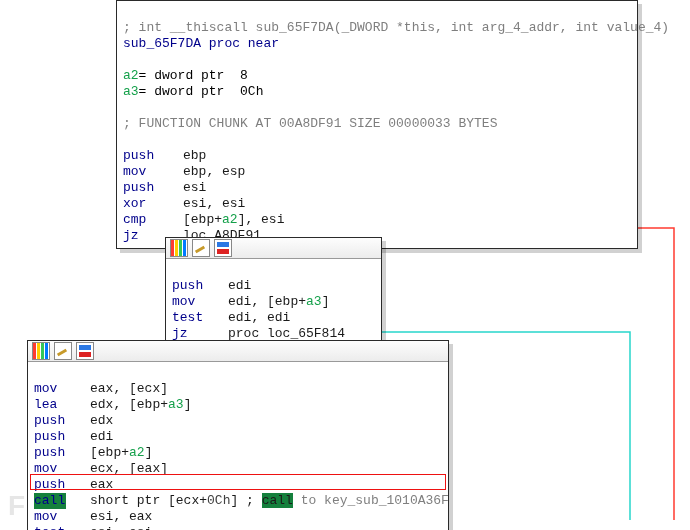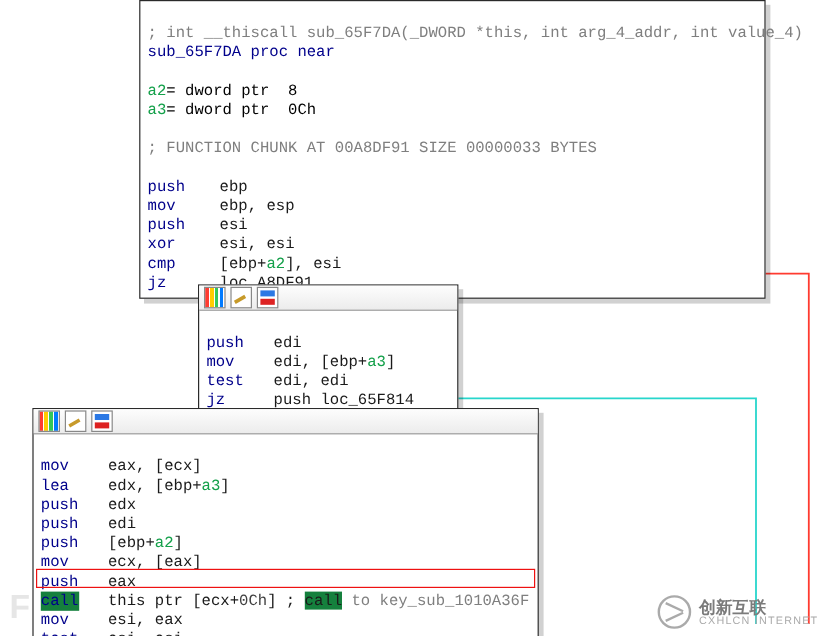--- a/index.html
+++ b/index.html
@@ -164,47 +164,40 @@
   <div class="node" style="left:165px; top:237px; width:215px;">
     <div class="node-toolbar">
       <span class="tb-icon icon-bars"></span>
       <span class="tb-icon icon-edit"></span>
       <span class="tb-icon icon-collapse"></span>
     </div>
     <div class="node-content">
 <span><span class="op" style="display:inline-block;width:56px">push</span><span class="arg">edi</span></span>
 <span><span class="op" style="display:inline-block;width:56px">mov</span><span class="arg"><span>edi, [ebp+</span><span class="var">a3</span><span>]</span></span></span>
 <span><span class="op" style="display:inline-block;width:56px">test</span><span class="arg">edi, edi</span></span>
-<span><span class="op" style="display:inline-block;width:56px">jz</span><span class="arg">push loc_65F814</span></span>
+<span><span class="op" style="display:inline-block;width:56px">jz</span><span class="arg">proc loc_65F814</span></span>
 </div>
   </div>
 
   <div class="node" style="left:27px; top:340px; width:420px;">
     <div class="node-toolbar">
       <span class="tb-icon icon-bars"></span>
       <span class="tb-icon icon-edit"></span>
       <span class="tb-icon icon-collapse"></span>
     </div>
     <div class="node-content">
 <span><span class="op" style="display:inline-block;width:56px">mov</span><span class="arg">eax, [ecx]</span></span>
 <span><span class="op" style="display:inline-block;width:56px">lea</span><span class="arg"><span>edx, [ebp+</span><span class="var">a3</span><span>]</span></span></span>
 <span><span class="op" style="display:inline-block;width:56px">push</span><span class="arg">edx</span></span>
 <span><span class="op" style="display:inline-block;width:56px">push</span><span class="arg">edi</span></span>
 <span><span class="op" style="display:inline-block;width:56px">push</span><span class="arg"><span>[ebp+</span><span class="var">a2</span><span>]</span></span></span>
 <span><span class="op" style="display:inline-block;width:56px">mov</span><span class="arg">ecx, [eax]</span></span>
 <span><span class="op" style="display:inline-block;width:56px">push</span><span class="arg">eax</span></span>
-<span><span class="op hl" style="display:inline-block;width:32px">call</span><span style="display:inline-block;width:24px"></span><span class="arg"><span>this ptr [ecx+</span><span class="hex">0Ch</span><span>] ; </span><span class="hl">call</span><span class="comment"> to key_sub_1010A36F</span></span></span>
+<span><span class="op hl" style="display:inline-block;width:32px">call</span><span style="display:inline-block;width:24px"></span><span class="arg"><span>short ptr [ecx+</span><span class="hex">0Ch</span><span>] ; </span><span class="hl">call</span><span class="comment"> to key_sub_1010A36F</span></span></span>
 <span><span class="op" style="display:inline-block;width:56px">mov</span><span class="arg">esi, eax</span></span>
 <span><span class="op" style="display:inline-block;width:56px">test</span><span class="arg">esi, esi</span></span>
 
 </div>
     <div class="box-red" style="left:2px;top:133px;right:2px;height:16px;"></div>
   </div>
 
-  <div class="watermark-right">
-    <span class="wm-logo"></span>
-    <span style="display:flex;flex-direction:column;line-height:1">
-      <span>创新互联</span>
-      <span class="sub">CXHLCN INTERNET</span>
-    </span>
-  </div>
 
 </div>
 
 </body></html>

